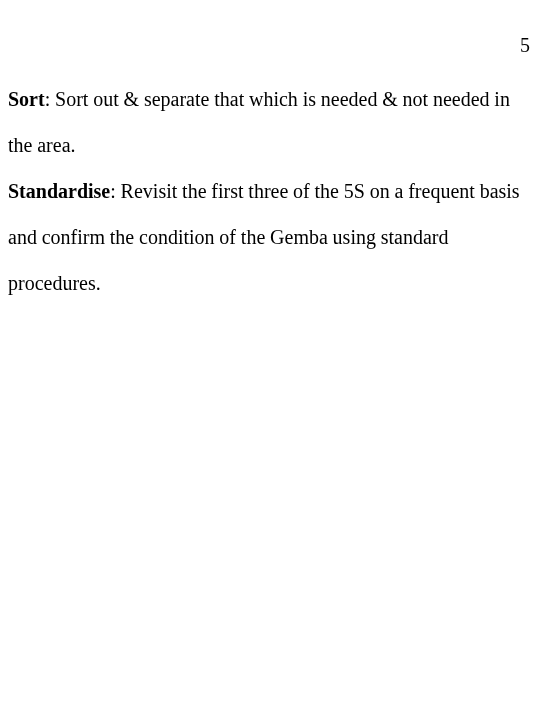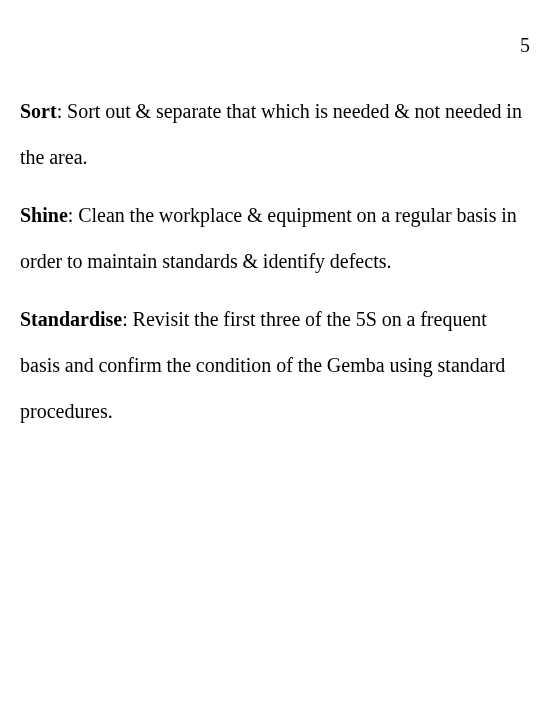--- a/index.html
+++ b/index.html
@@ -31,21 +31,21 @@
     text-align: right;
     white-space: pre;
   }
   .body-text {
     position: absolute;
     top: 76px;
     left: 8px;
     width: 526px;
   }
   .para {
-    margin: 12px;
+    margin: 0;
     font-size: 20px;
     line-height: 46px;
     text-align: left;
     text-indent: 0;
     word-spacing: -0.2px;
     letter-spacing: 0px;
   }
   .term {
     font-weight: bold;
   }
@@ -58,20 +58,19 @@
 
 <div class="page">
 
   <div class="page-number">5</div>
 
   <div class="body-text">
 
     <p class="para"><span class="term">Sort</span><span class="rest">: </span><span class="rest">Sort out &amp; separate that which is needed &amp; not needed in the area.</span></p>
 
 
-    <p class="para"><span class="term">Shine</span><span class="rest">: </span><span class="rest">Clean the workplace &amp; equipment on a regular basis in order to maintain standards &amp; identify defects.</span></p>
 
     <p class="para"><span class="term">Standardise</span><span class="rest">: </span><span class="rest">Revisit the first three of the 5S on a frequent basis and confirm the condition of the Gemba using standard procedures.</span></p>
 
 
   </div>
 
 </div>
 
 </body></html>

